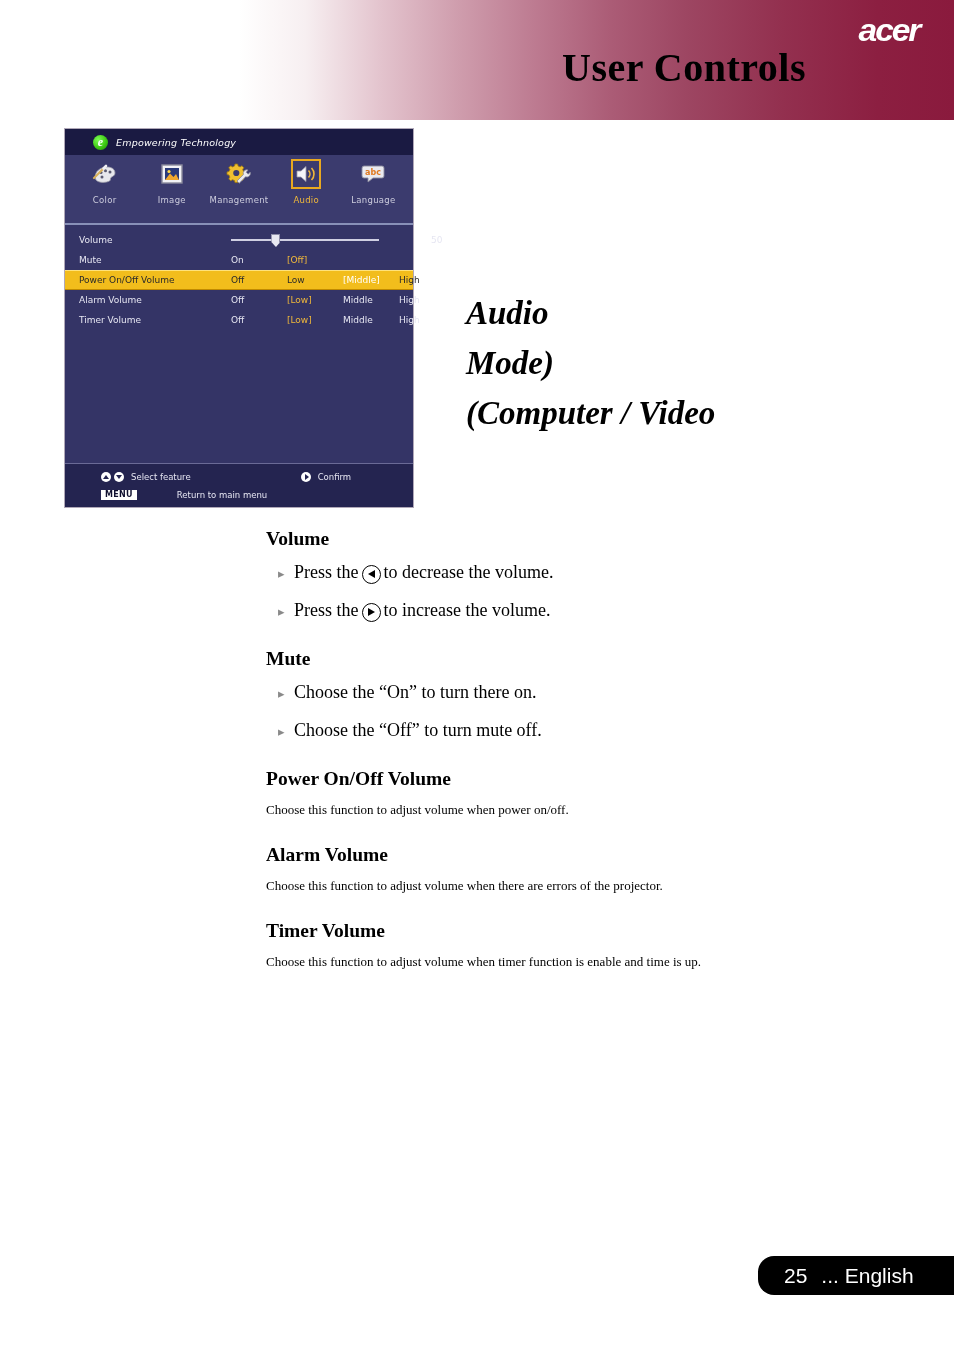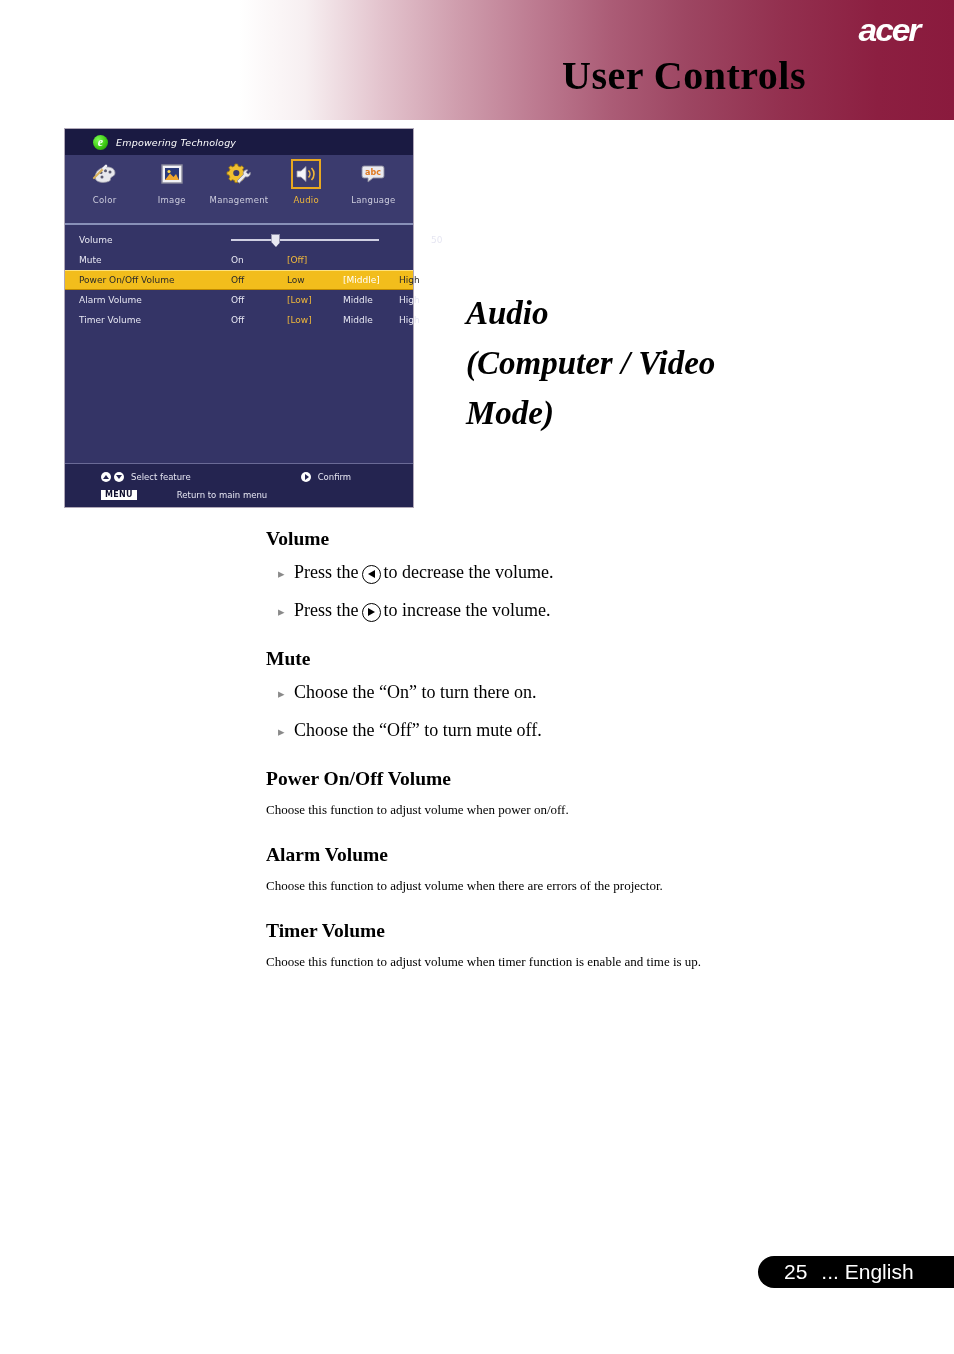--- a/index.html
+++ b/index.html
@@ -29,21 +29,21 @@
         #bd7b91 56%,
         #ab5c76 64%,
         #9d4662 72%,
         #93304f 82%,
         #8c1f41 92%,
         #8a1a3d 100%);
   }
   .header-title {
     position: absolute;
     right: 148px;
-    top: 52px;
+    top: 44px;
     font-family: "Liberation Serif", serif;
     font-weight: bold;
     font-size: 40px;
     color: #000000;
     letter-spacing: 0.5px;
     white-space: nowrap;
   }
   .acer-logo {
     position: absolute;
     right: 36px;
@@ -310,21 +310,21 @@
     font-size: 13px;
     line-height: 32px;
     margin: 0;
   }
 
   
   .footer-pill {
     position: absolute;
     right: 0;
     top: 1256px;
-    height: 32px;
+    height: 39px;
     min-width: 196px;
     background: #000000;
     border-radius: 16px 0 0 16px;
     display: flex;
     align-items: center;
     padding: 0 18px 0 26px;
     box-sizing: border-box;
     color: #ffffff;
     font-family: "Liberation Sans", sans-serif;
     font-size: 21px;
@@ -471,22 +471,22 @@
         <span class="menu-key">MENU</span>
         <span class="hint-text">Return to main menu</span>
       </div>
     </div>
   </div>
 
 </div>
 
 <div class="side-heading">
   <div>Audio</div>
+  <div>Mode)</div>
   <div>(Computer / Video</div>
-  <div>Mode)</div>
 </div>
 
 <div class="content">
 
   <div class="sec-block">
     <div class="sec-title">Volume</div>
     <div class="bullet-row">
       <span class="bullet-arrow">▸</span>
       <span>Press the</span>
       <span class="key-circle key-left">

